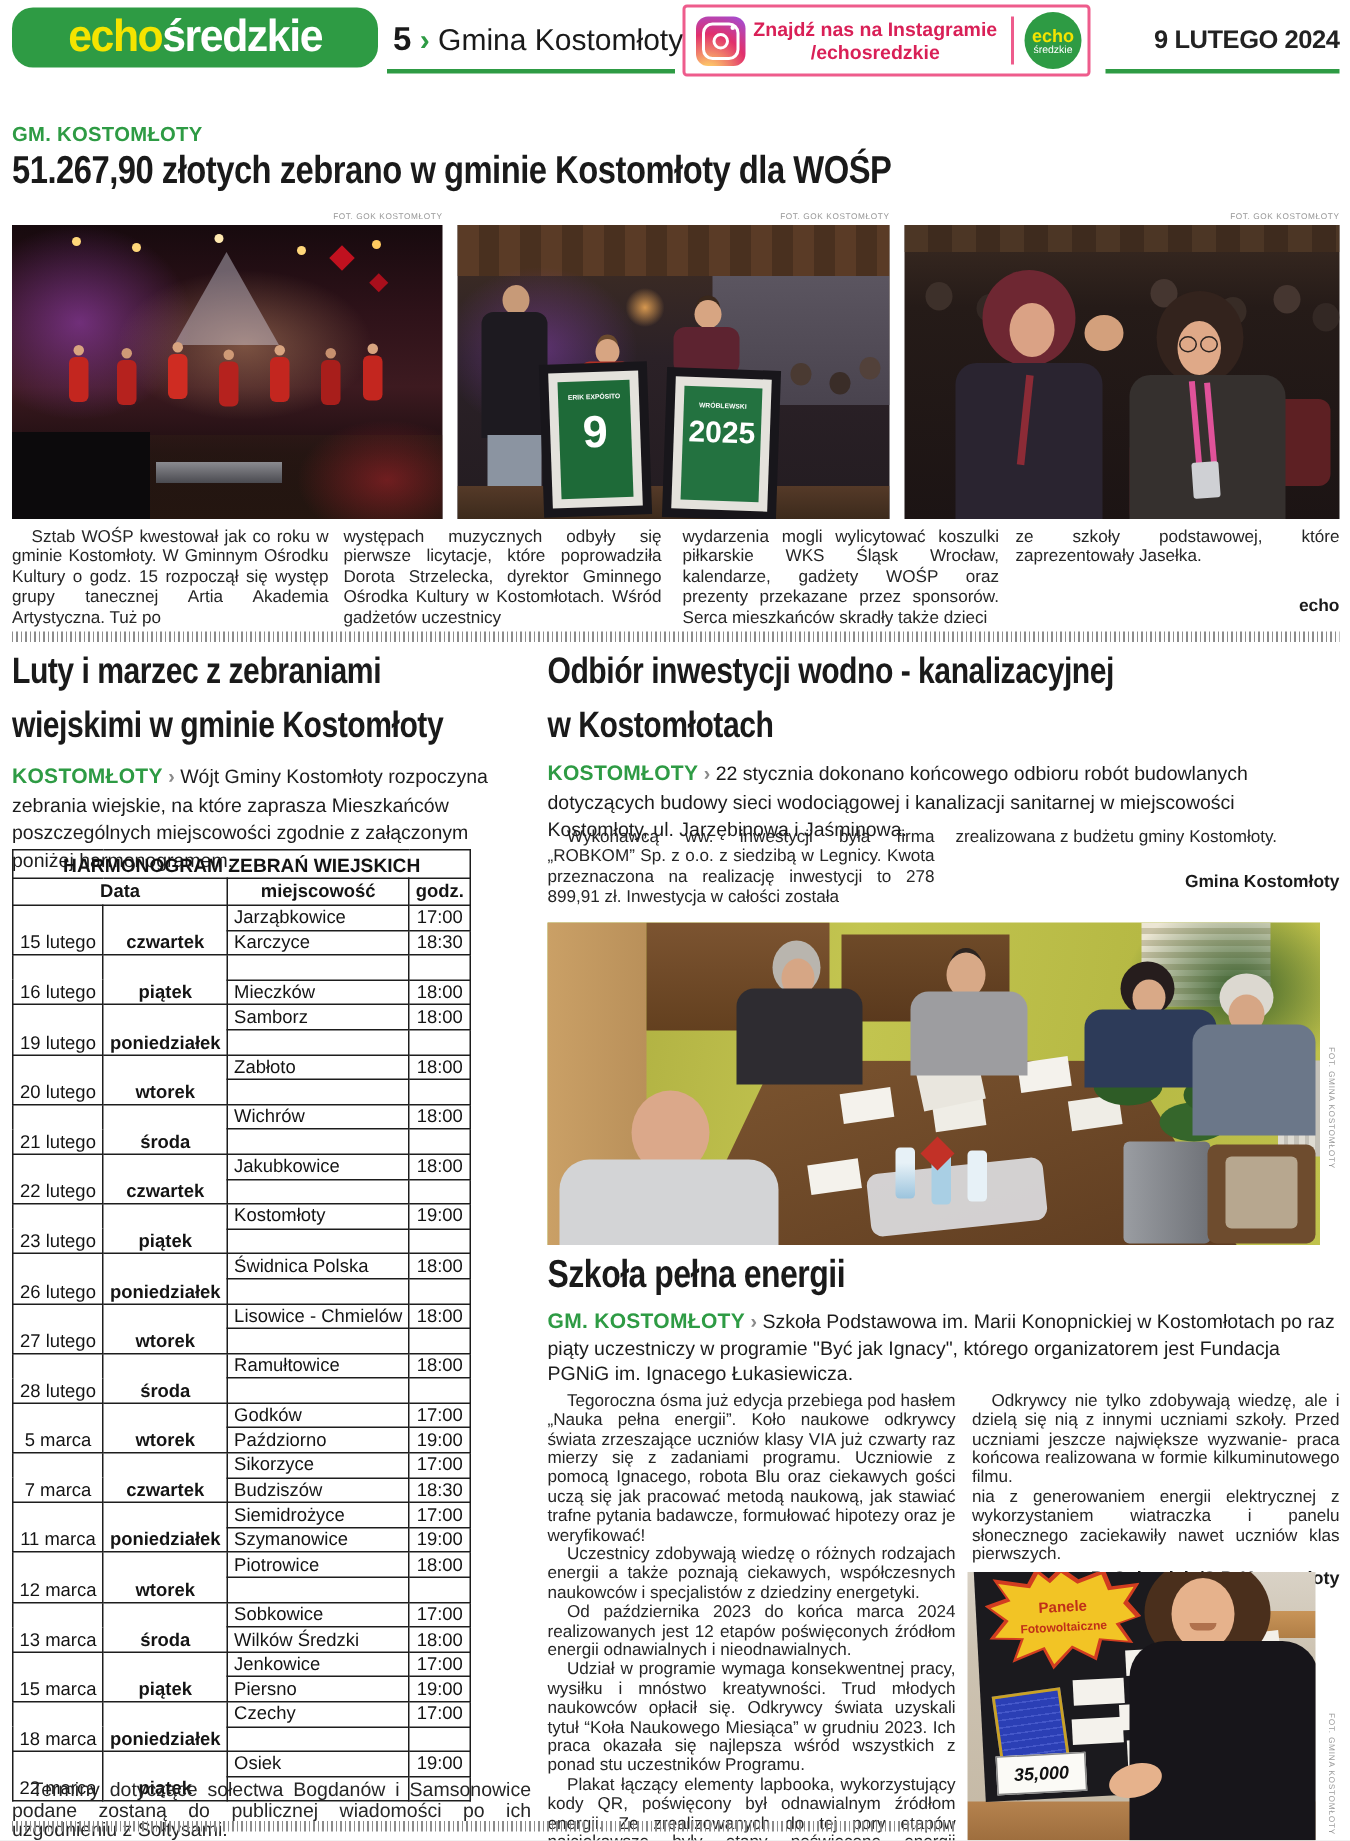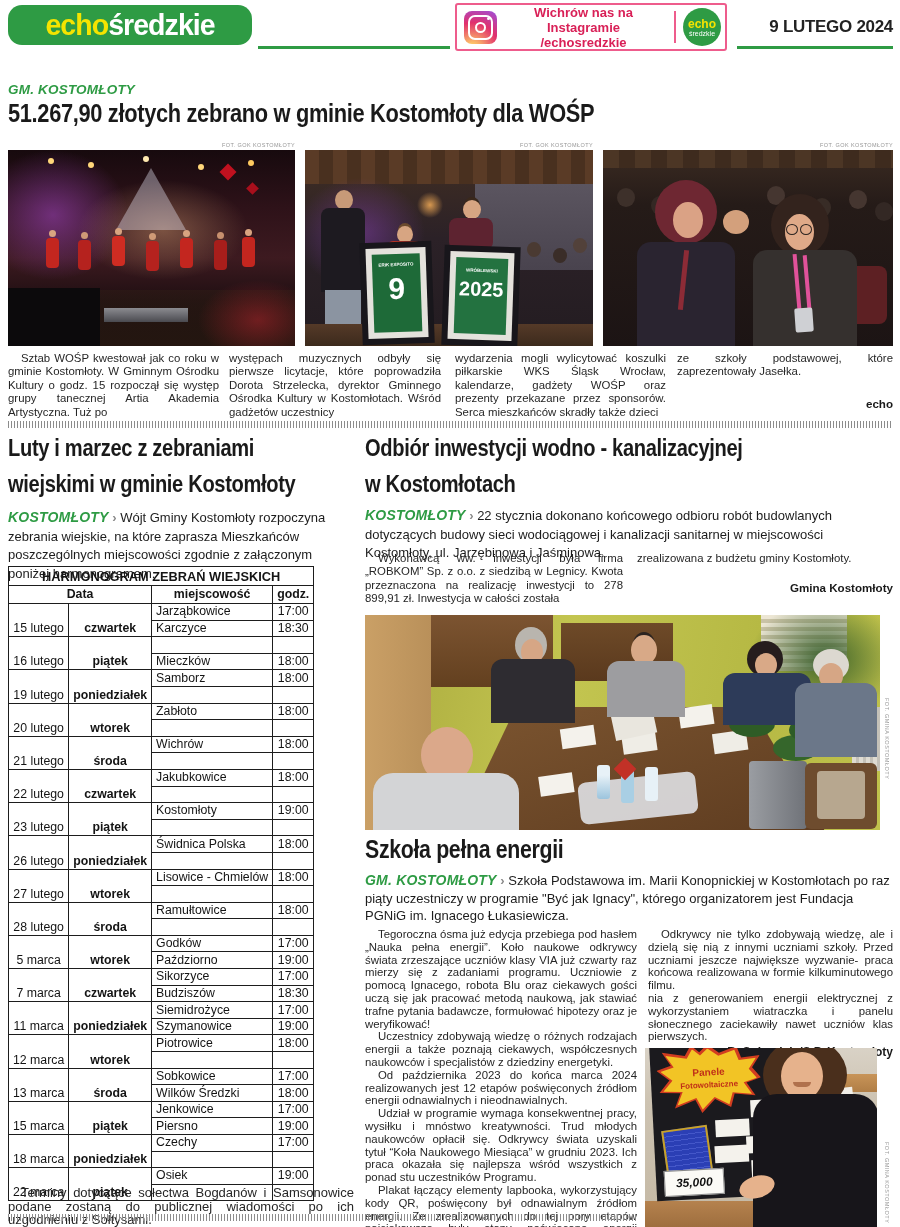--- a/index.html
+++ b/index.html
@@ -22,21 +22,21 @@
   .ig-ln{position:absolute;left:11px;top:11px;width:7px;height:7px;border:2px solid #fff;border-radius:50%;}
   .ig-dt{position:absolute;right:7px;top:6px;width:3px;height:3px;background:#fff;border-radius:50%;}
   .ig-tx{flex:1;text-align:center;color:#D92057;font-weight:700;font-size:13px;line-height:15px;}
   .ig-div{width:2px;height:32px;background:#EE5C8C;margin:0 7px 0 4px;}
   .mini-badge{width:38px;height:38px;border-radius:50%;background:#2E9B44;margin-right:4px;flex:0 0 auto;
               display:flex;flex-direction:column;align-items:center;justify-content:center;line-height:1;}
   .mb1{color:#F5E400;font-weight:700;font-size:12px;}
   .mb2{color:#fff;font-size:7px;}
   .hdate{right:7px;top:17px;font-weight:700;font-size:17px;letter-spacing:-.3px;position:absolute;}
   
-  .kicker{color:#2E9B44;font-weight:700;font-size:13.5px;letter-spacing:.2px;font-style:italic;}
+  .kicker{color:#2E9B44;font-weight:700;font-size:13.5px;letter-spacing:.2px;}
   .chev-s{color:#8a8a8a;font-weight:700;}
   .h1line{font-size:26px;font-weight:700;letter-spacing:-.4px;white-space:nowrap;
           transform:scaleX(.84);transform-origin:0 50%;color:#1a1a1a;}
   .h2line{font-size:24.5px;font-weight:700;letter-spacing:-.4px;white-space:nowrap;
           transform:scaleX(.82);transform-origin:0 50%;color:#1a1a1a;}
   .lead{font-size:13px;line-height:18.5px;color:#1c1c1c;}
   .lead .kicker{font-size:14px;}
   .btx{font-size:11.4px;line-height:13.4px;text-align:justify;color:#262626;}
   .btx p{margin:0;text-indent:13px;}
   .byline{font-weight:700;text-align:right;font-size:11.6px;color:#1a1a1a;}
@@ -57,30 +57,35 @@
   .photo{position:absolute;overflow:hidden;background:#222;}
 </style>
 </head>
 <body>
 
 <div id="page">
 
   <div class="ab logo-box" style="background:#2E9B44;border-radius:14px;">
     <span class="logo-t"><span style="color:#F5E400">echo</span><span style="color:#fff">średzkie</span></span>
   </div>
+  <div class="ab pgsec">
+    <span class="pgnum">5</span>
+    <span class="chev-g">›</span>
+    <span>Gmina Kostomłoty</span>
+  </div>
   <i class="ab gline" style="left:258px;top:46px;width:192px;"></i>
 
   <div class="ab insta">
     <span class="ig-ic">
       <i class="ab ig-fr"></i>
       <i class="ab ig-ln"></i>
       <i class="ab ig-dt"></i>
     </span>
     <span class="ig-tx">
-      <span class="ab" style="position:static;display:block">Wichrów nas na Instagramie</span>
+      <span class="ab" style="position:static;display:block">Znajdź nas na Instagramie</span>
       <span class="ab" style="position:static;display:block">/echosredzkie</span>
     </span>
     <i class="ig-div"></i>
     <span class="mini-badge">
       <span class="mb1">echo</span>
       <span class="mb2">średzkie</span>
     </span>
   </div>
 
   <span class="hdate">9 LUTEGO 2024</span>

